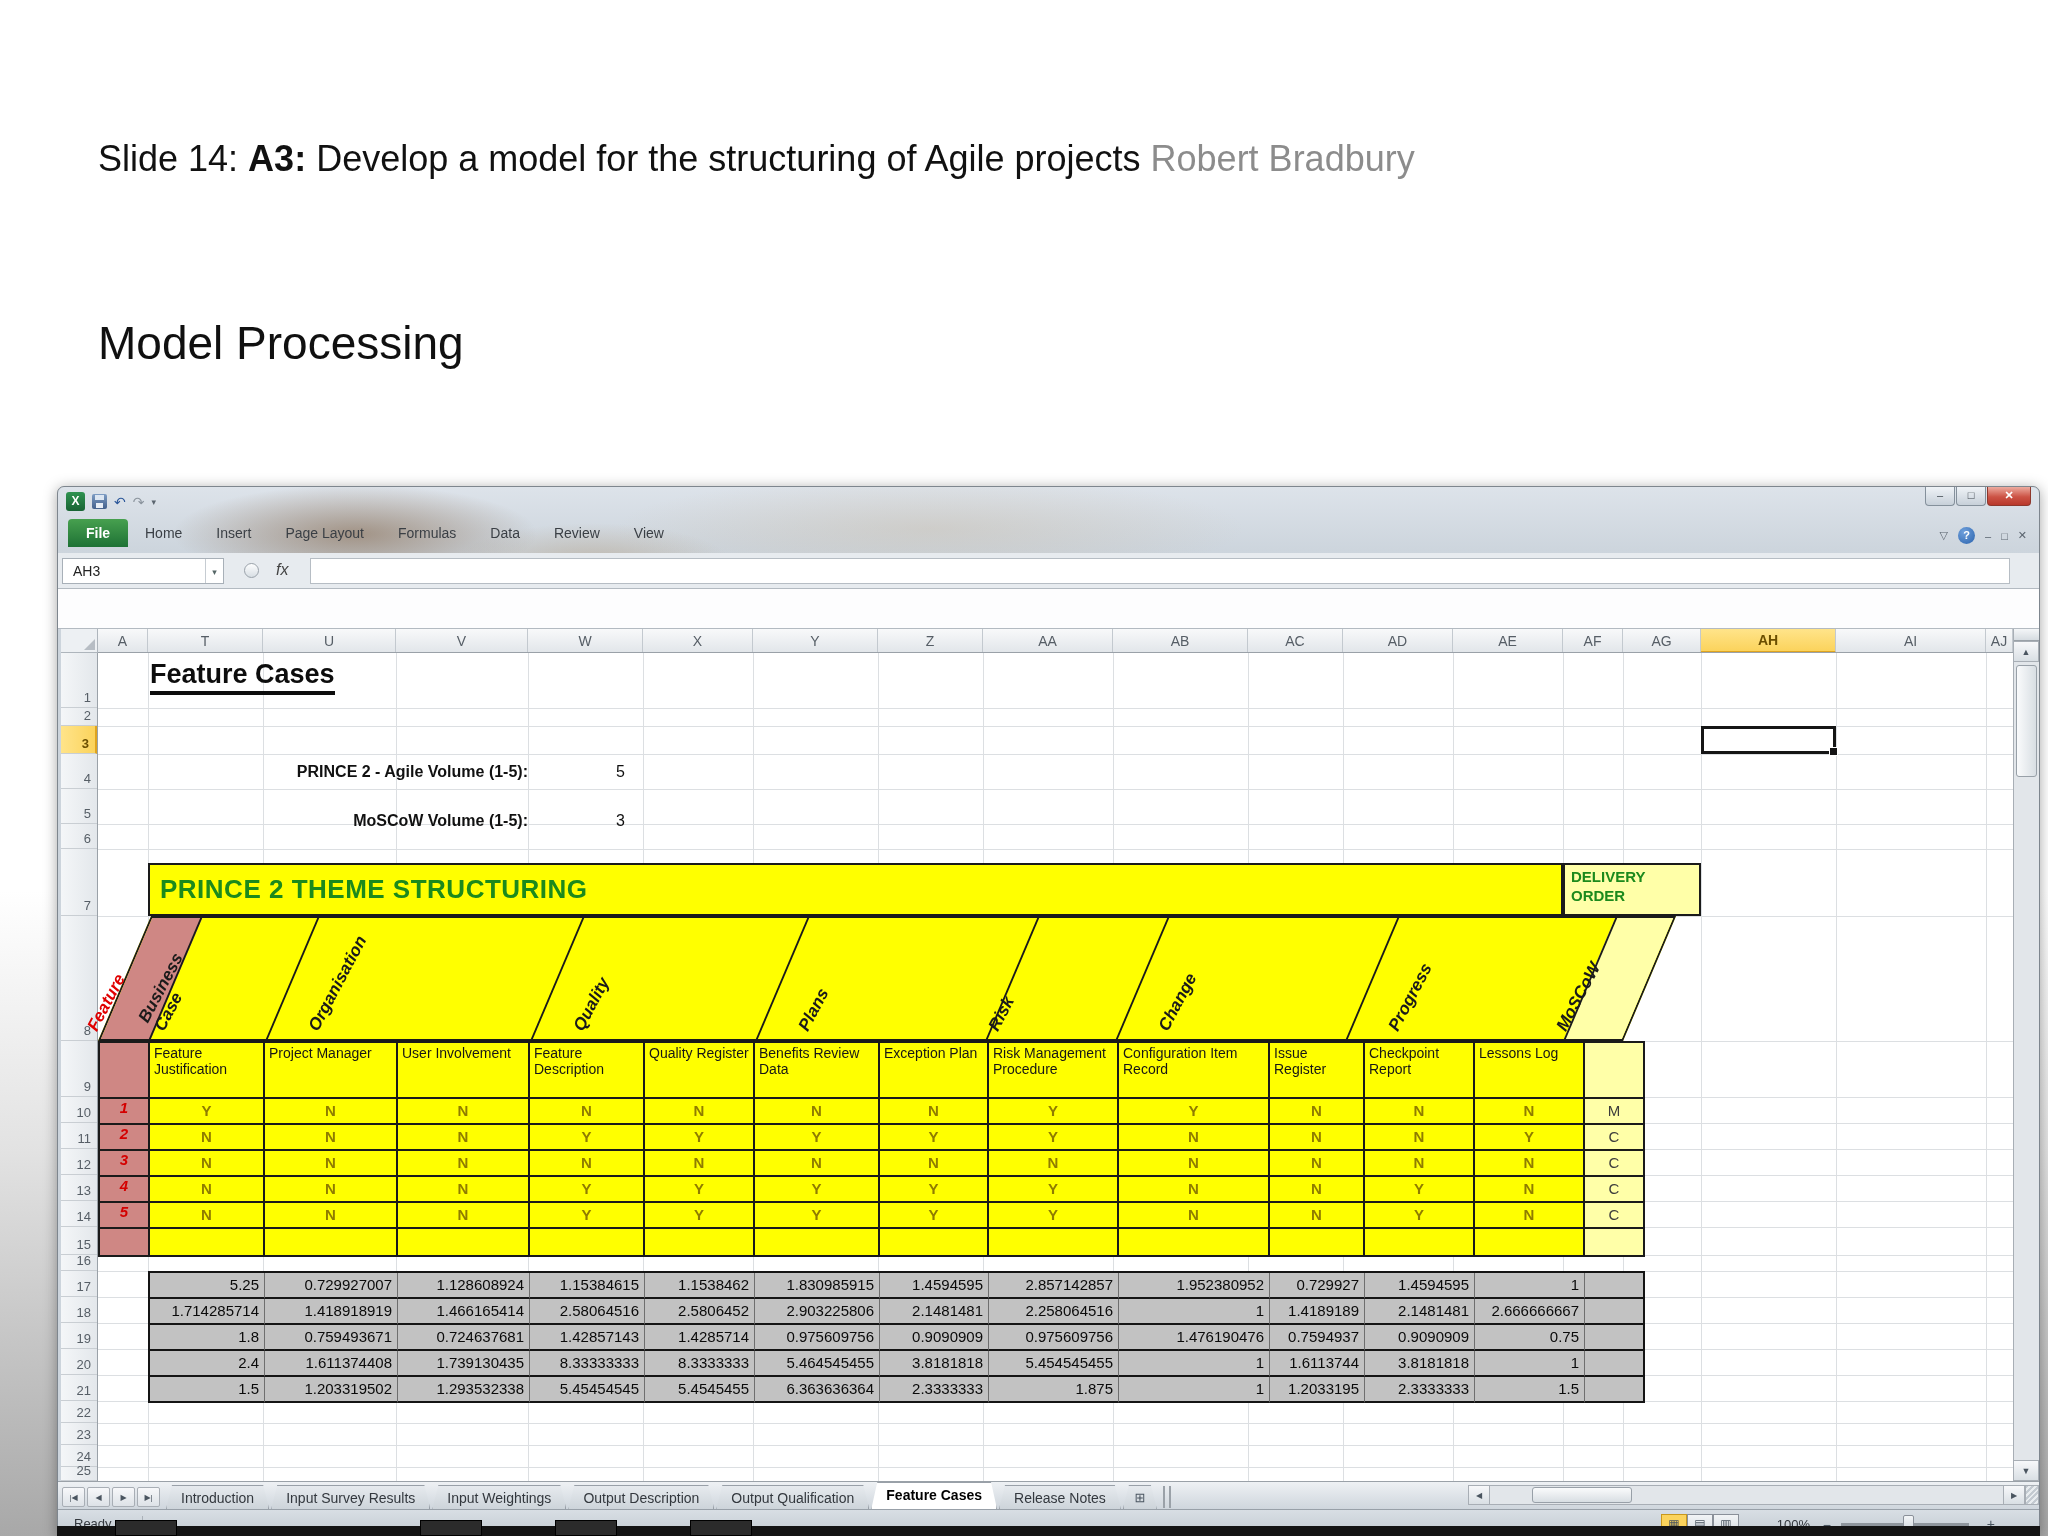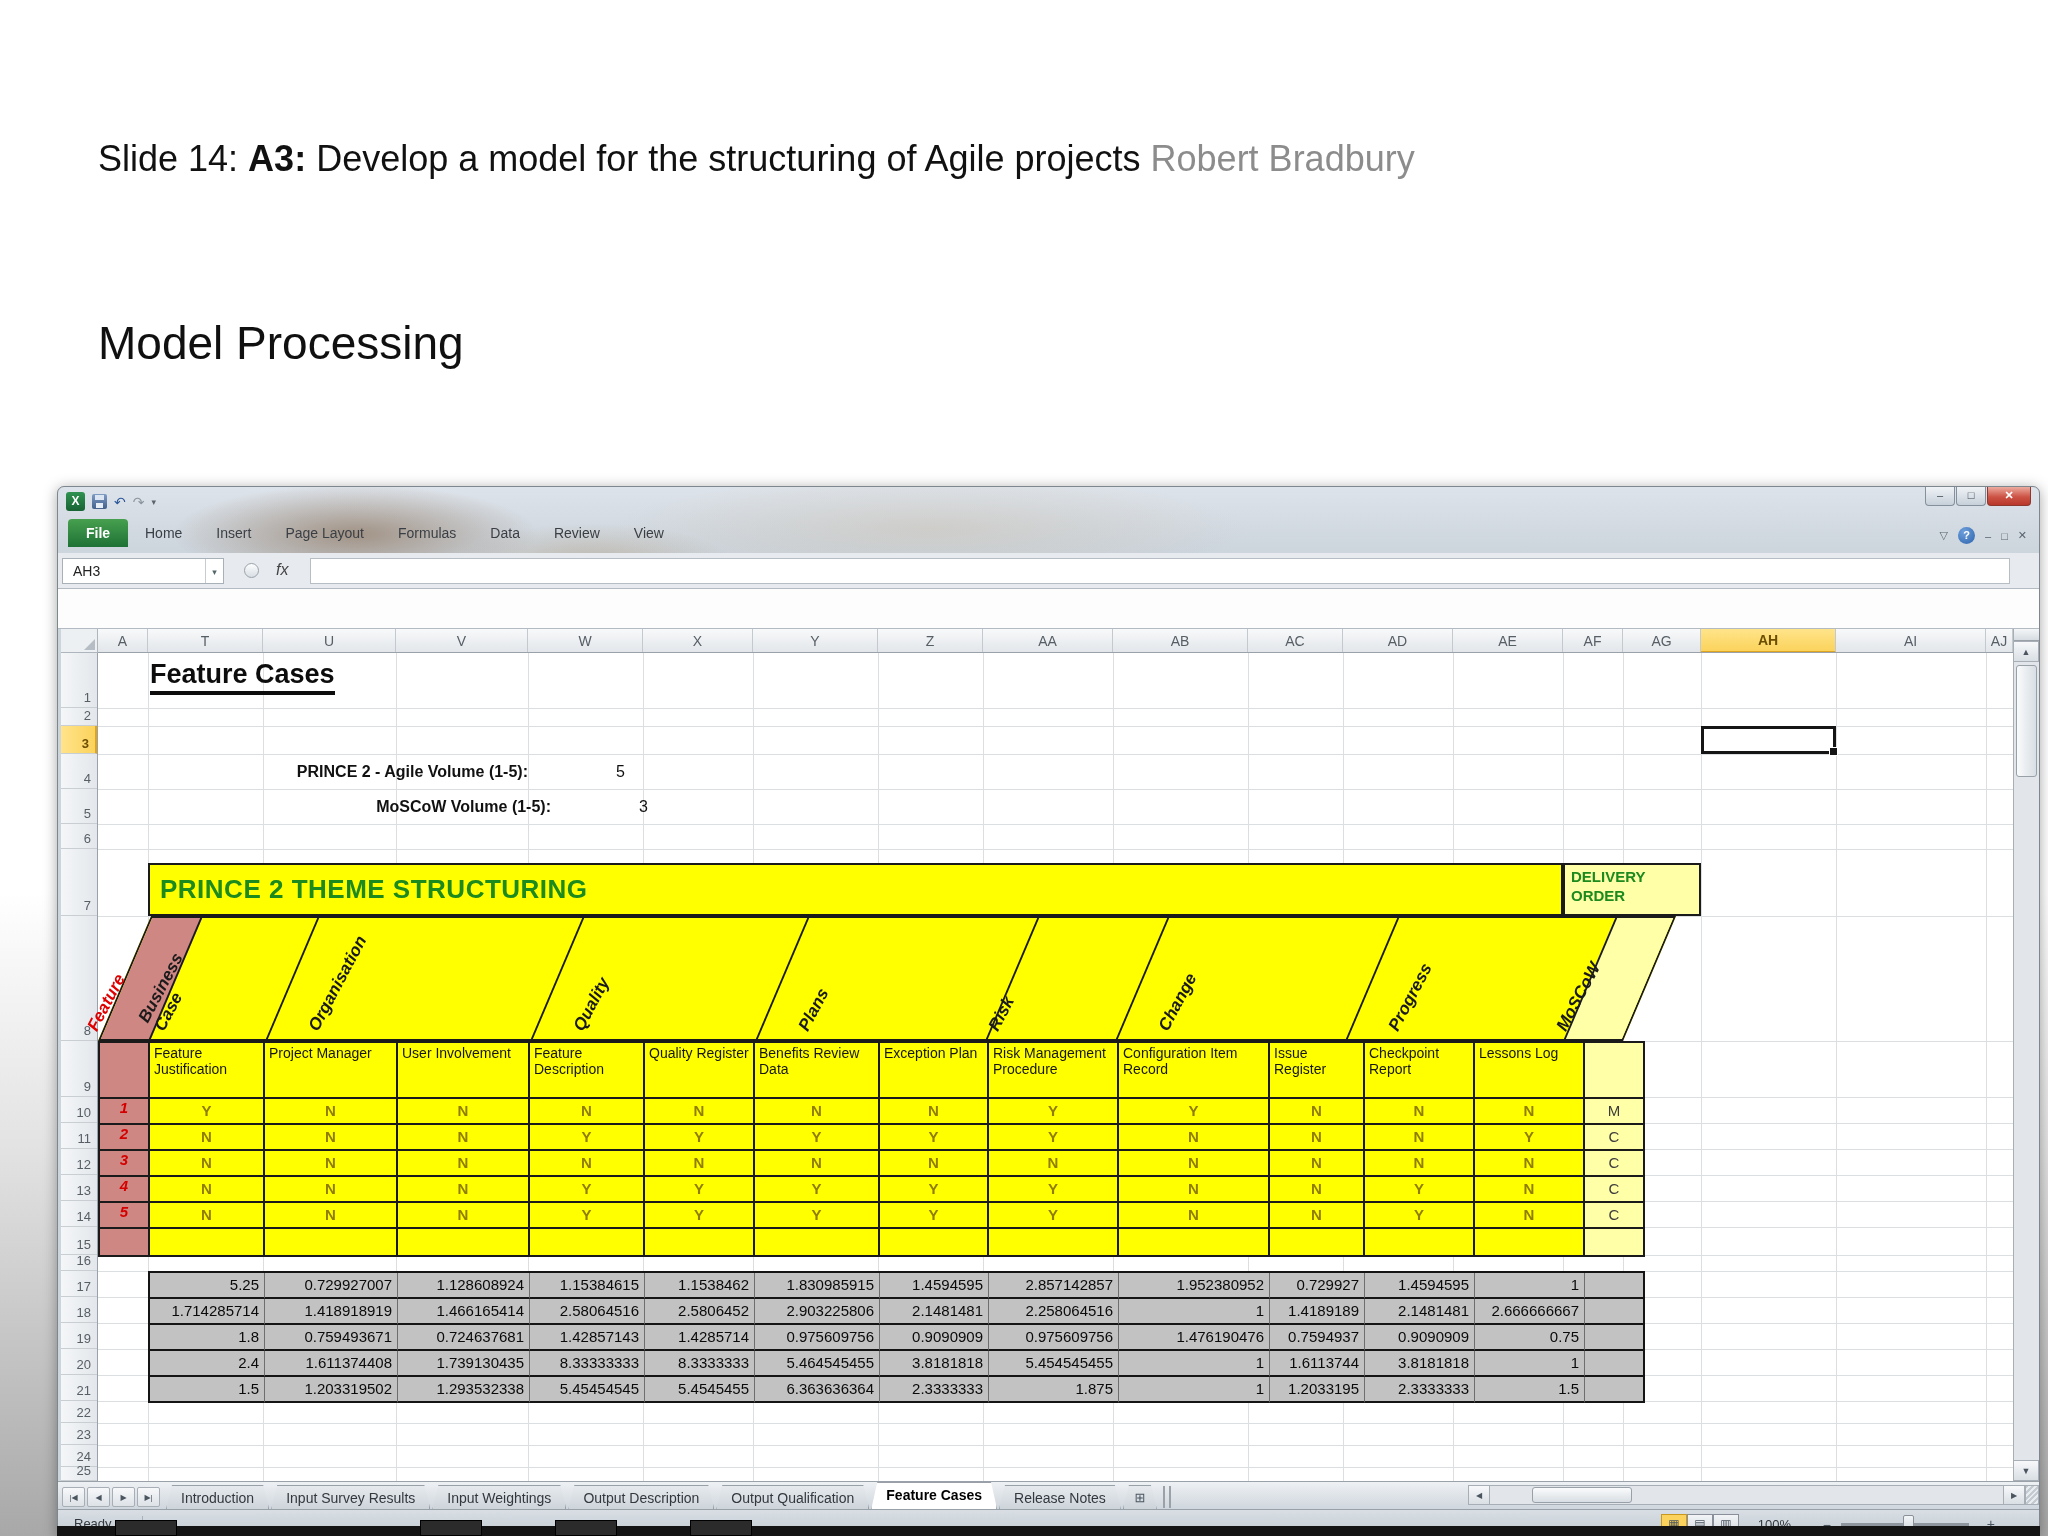--- a/index.html
+++ b/index.html
@@ -171,21 +171,21 @@
             background:linear-gradient(#fafbfc,#d8dee3);border:1px solid #98a0a8;}
   .hs-grip{width:14px;height:20px;background:repeating-linear-gradient(135deg,#c3cad1 0 2px,#e8ecef 2px 4px);border:1px solid #a8aeb5;}
   
   .statusbar{position:absolute;left:0;top:1022px;width:100%;height:28px;
              background:linear-gradient(#d8dee4,#c2cad1);border-top:1px solid #98a0a8;}
   .ready{position:absolute;left:16px;top:6px;font-size:13px;color:#33383e;border-right:1px solid #aab1b8;padding-right:30px;}
   .viewbtns{position:absolute;right:300px;top:4px;display:flex;}
   .viewbtns div{width:26px;height:19px;border:1px solid #8a9099;background:linear-gradient(#f2f4f6,#d8dee3);
                 font-size:12px;color:#4a5560;text-align:center;line-height:18px;}
   .viewbtns div:first-child{background:#fbd35c;border-color:#c9981c;}
-  .zoomlabel{position:absolute;right:248px;top:7px;font-size:13px;color:#33383e;}
+  .zoomlabel{position:absolute;right:229px;top:7px;font-size:13px;color:#33383e;}
   .zminus{position:absolute;right:208px;top:7px;font-size:14px;color:#4a5560;}
   .ztrack{position:absolute;right:70px;top:13px;width:128px;height:3px;background:#8f969d;}
   .ztick{position:absolute;right:132px;top:9px;width:1px;height:11px;background:#6d747b;}
   .zthumb{position:absolute;right:125px;top:5px;width:11px;height:17px;background:linear-gradient(#f4f6f8,#cfd6dc);
           border:1px solid #8a9099;border-radius:2px;}
   .zplus{position:absolute;right:44px;top:6px;font-size:14px;color:#4a5560;}
   
   .bottomstrip{position:absolute;left:57px;top:1526px;width:1983px;height:10px;background:#141414;}
   .bblock{position:absolute;top:1520px;height:16px;width:62px;background:#2b2b2b;border:1px solid #000;}
 </style>
@@ -337,21 +337,21 @@
         <div class="h" style="top: 814px;"></div>
       </div>
 
     
     <div class="sheettitle">Feature Cases</div>
 
     <div class="volrow" style="left:90px;top:267px;">
       <div class="vlabel">PRINCE 2 - Agile Volume (1-5):</div>
       <div class="vvalue">5</div>
     </div>
-    <div class="volrow" style="left:90px;top:302px;padding-left:23px;">
+    <div class="volrow" style="left:90px;top:316px;">
       <div class="vlabel">MoSCoW Volume (1-5):</div>
       <div class="vvalue">3</div>
     </div>
 
     <div class="banner">PRINCE 2 THEME STRUCTURING</div>
     <div class="delivery">DELIVERY ORDER</div>
 
     
     <div class="band">
       <div class="pinkp"></div>

